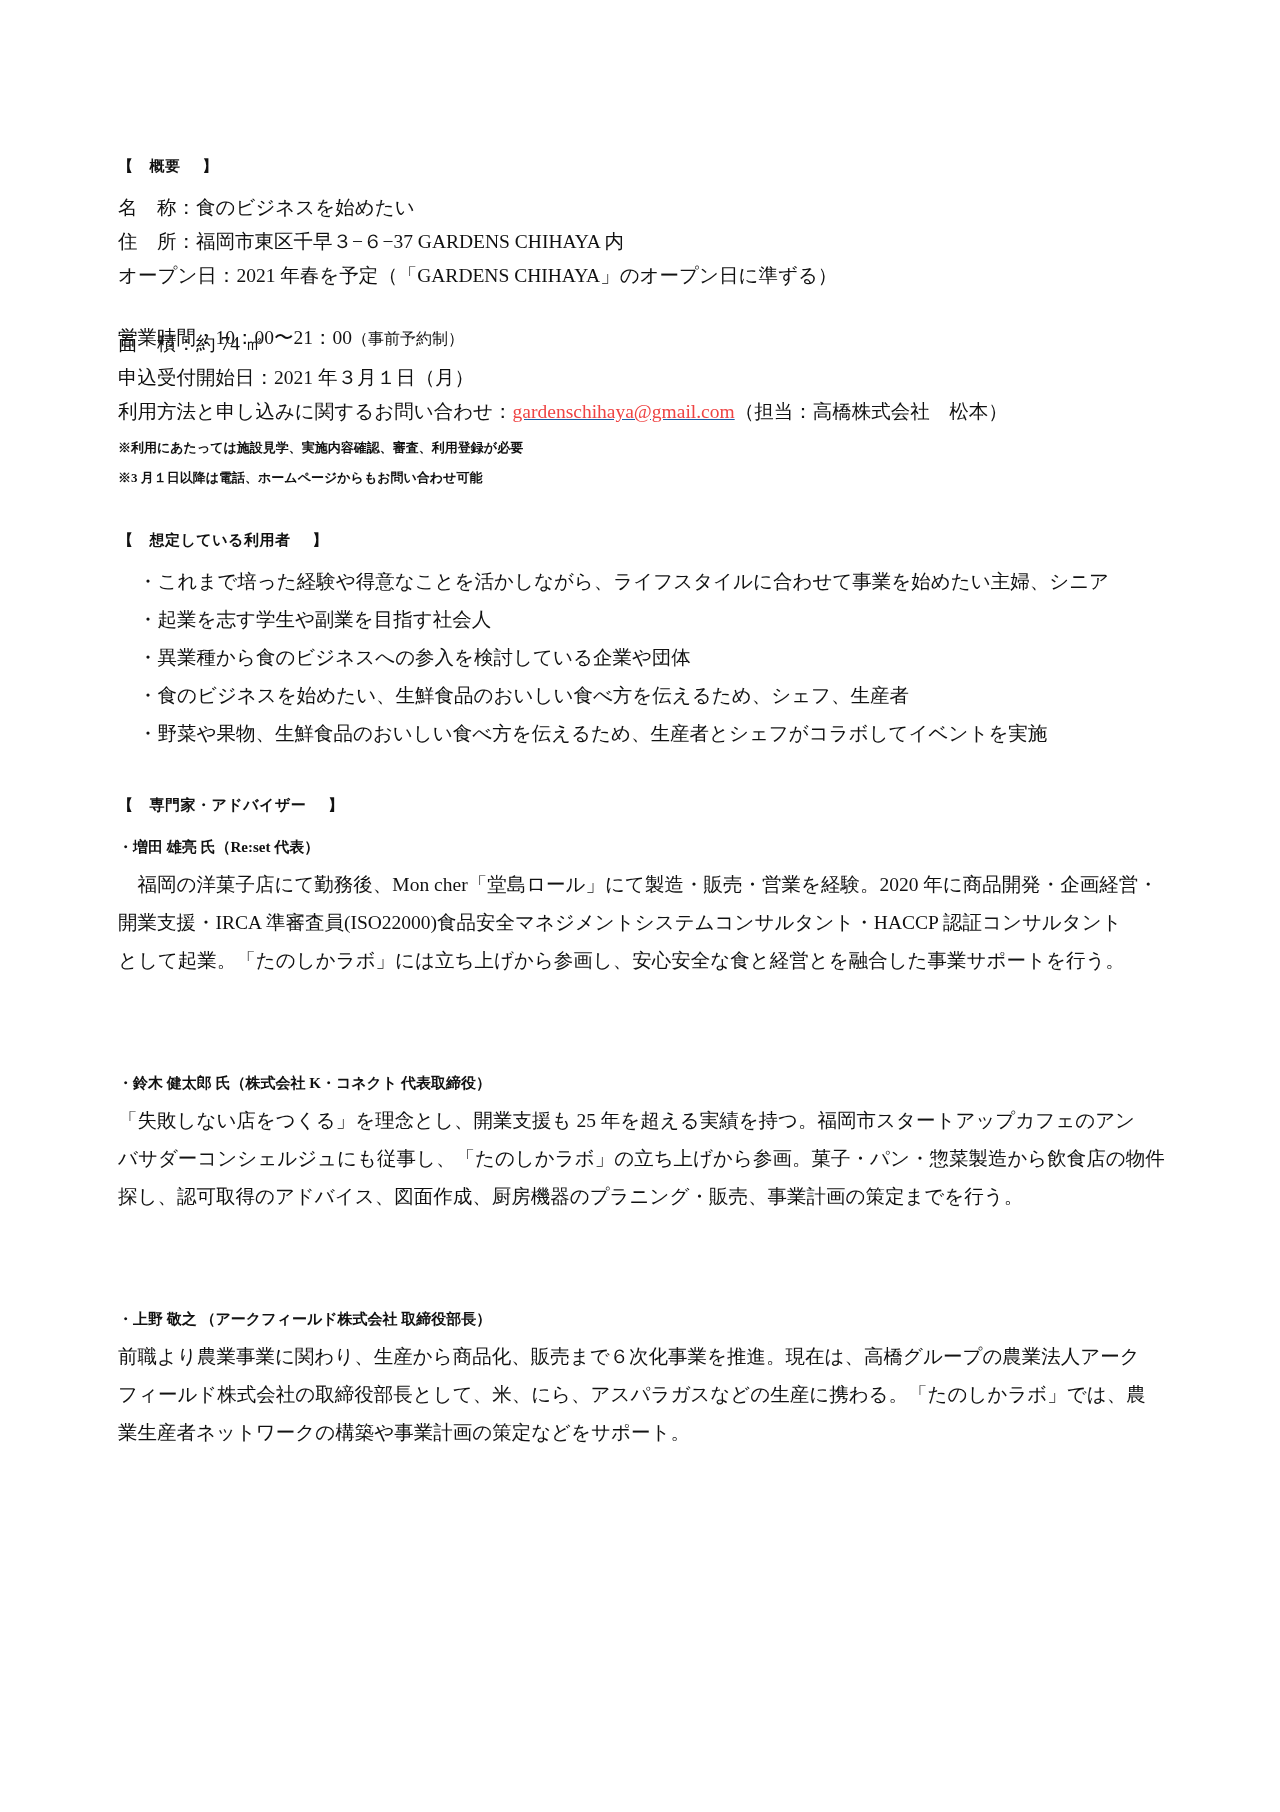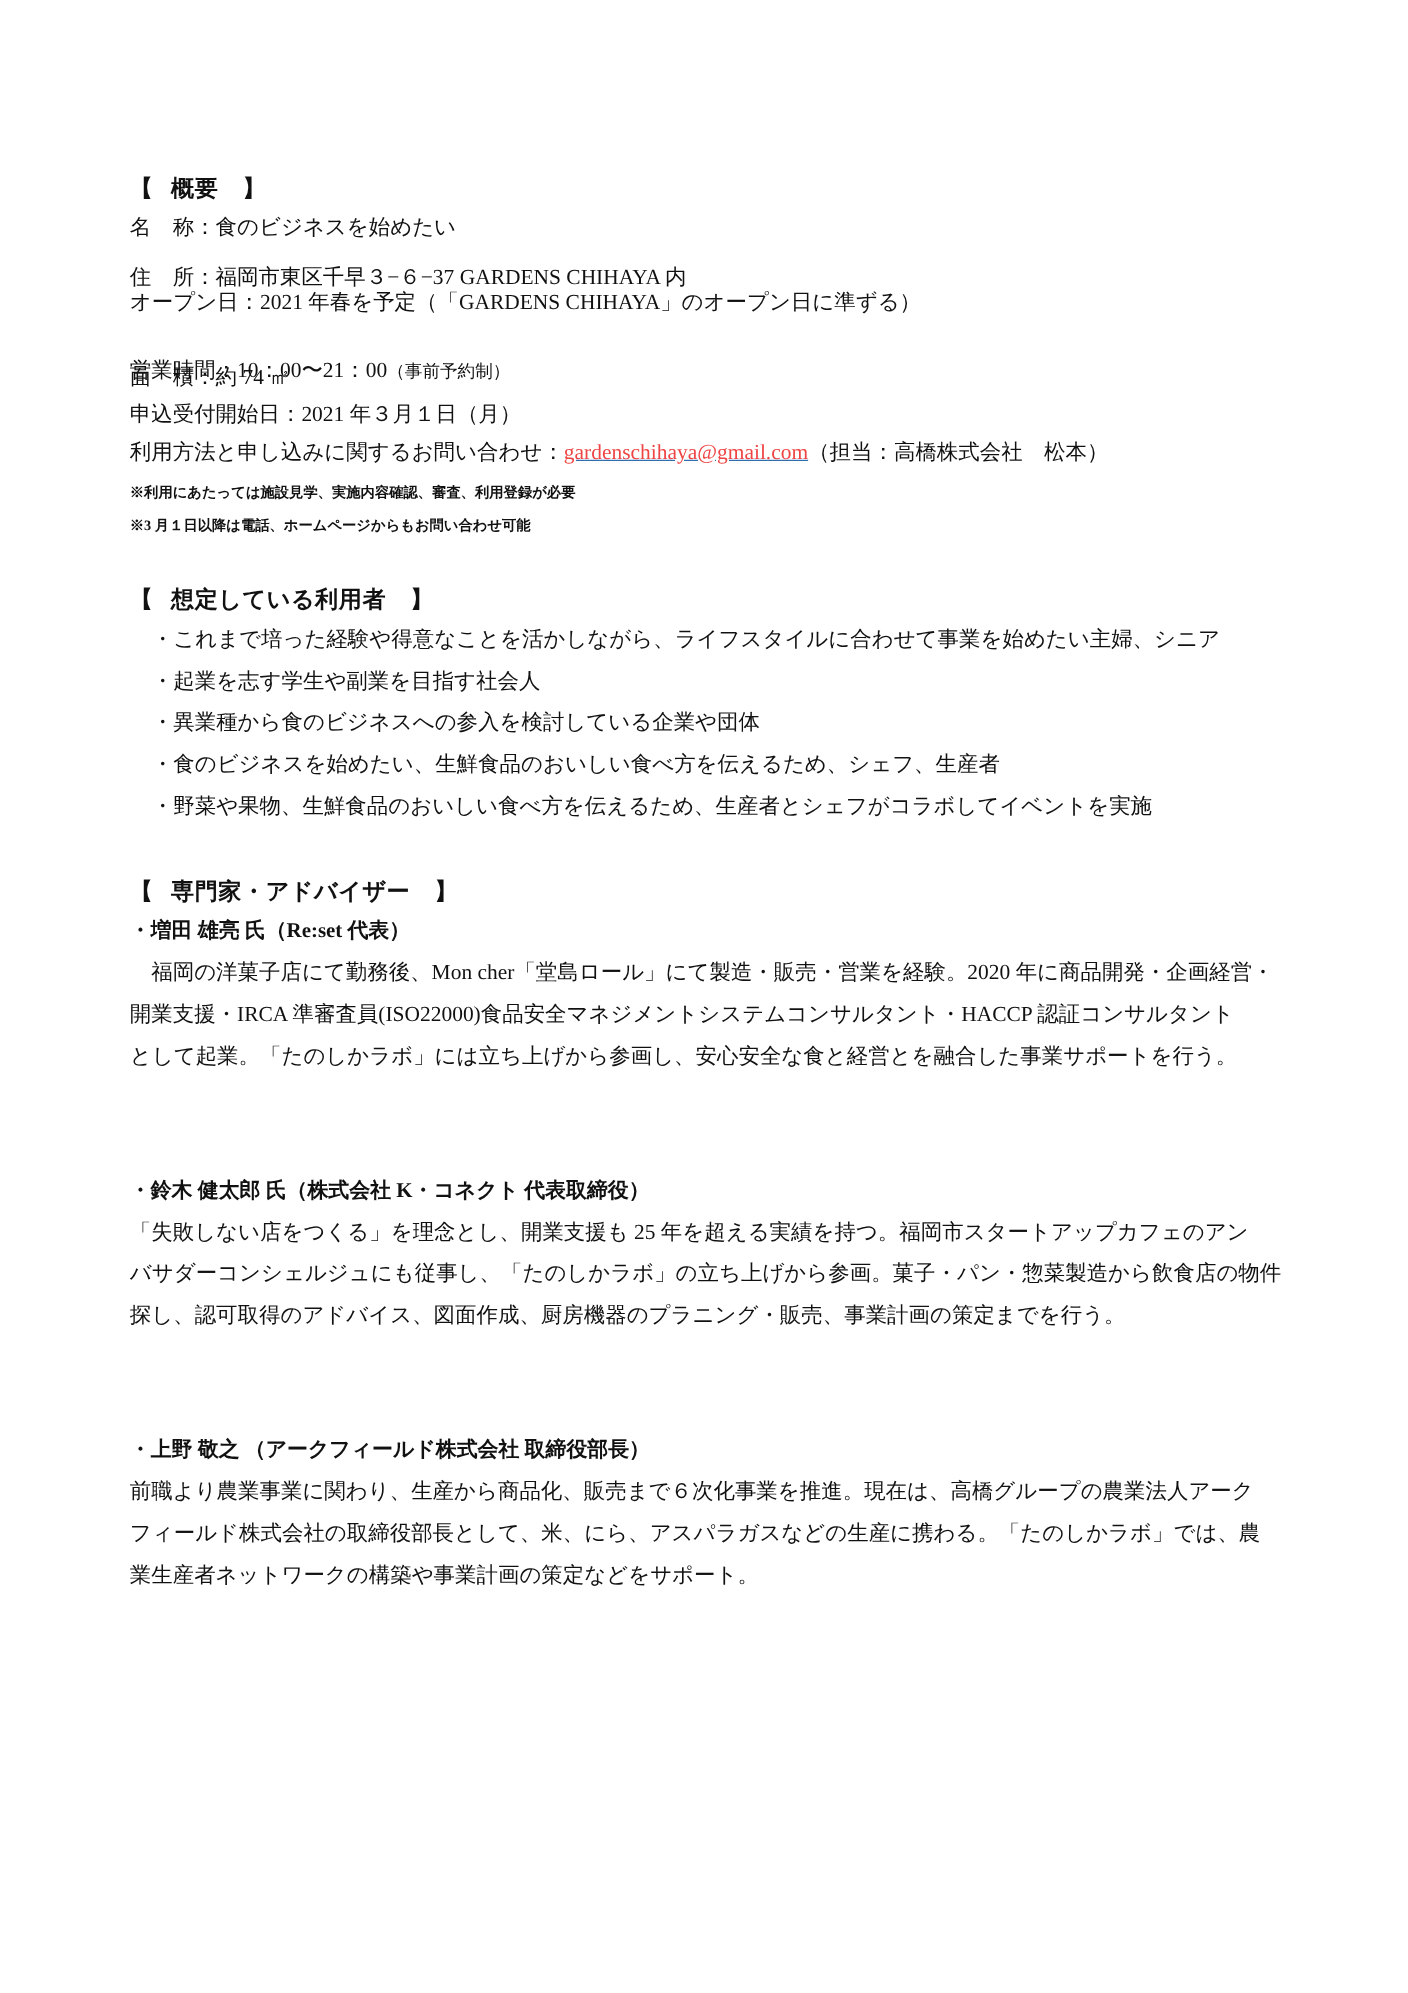--- a/index.html
+++ b/index.html
@@ -16,21 +16,21 @@
       overflow: hidden;
     }
     .page {
       position: absolute;
       left: 118px;
       top: 0;
       width: 1050px;
     }
     .abs { position: absolute; left: 0; white-space: nowrap; }
     .h {
-      font-size: 21px;
+      font-size: 15px;
       font-weight: bold;
       letter-spacing: 0.5px;
     }
     .h .br { font-weight: bold; }
     .h .gap1 { display: inline-block; width: 16px; }
     .h .gap2 { display: inline-block; width: 22px; }
     .line {
       font-size: 19.5px;
       line-height: 26px;
     }
@@ -38,21 +38,21 @@
       font-size: 13px;
       line-height: 22px;
       font-weight: bold;
     }
     .bullet {
       font-size: 19.5px;
       line-height: 26px;
       left: 20px;
     }
     .name {
-      font-size: 19px;
+      font-size: 15px;
       font-weight: bold;
       line-height: 26px;
     }
     .para {
       font-size: 19.5px;
       line-height: 26px;
       width: 1050px;
     }
     a.mail {
       color: #ef4444;
@@ -66,21 +66,21 @@
 
 <div class="page">
 
   <div class="abs h" style="top:157px;">
     <span class="br">【</span><span class="gap1"></span><span>概要</span><span class="gap2"></span><span class="br">】</span>
   </div>
 
   <div class="abs line" style="top:195px;">
     <span>名　称：</span><span>食のビジネスを始めたい</span>
   </div>
-  <div class="abs line" style="top:240px;">
+  <div class="abs line" style="top:229px;">
     <span>住　所：</span><span>福岡市東区千早３−６−37 GARDENS CHIHAYA 内</span>
   </div>
   <div class="abs line" style="top:263px;">
     <span>オープン日：</span><span>2021 年春を予定（「GARDENS CHIHAYA」のオープン日に準ずる）</span>
   </div>
   <div class="abs line" style="top:297px;margin-top:28px;">
     <span>営業時間：</span><span>10：00〜21：00</span><span class="small-paren">（事前予約制）</span>
   </div>
   <div class="abs line" style="top:331px;">
     <span>面　積：</span><span>約 74 ㎡</span>

